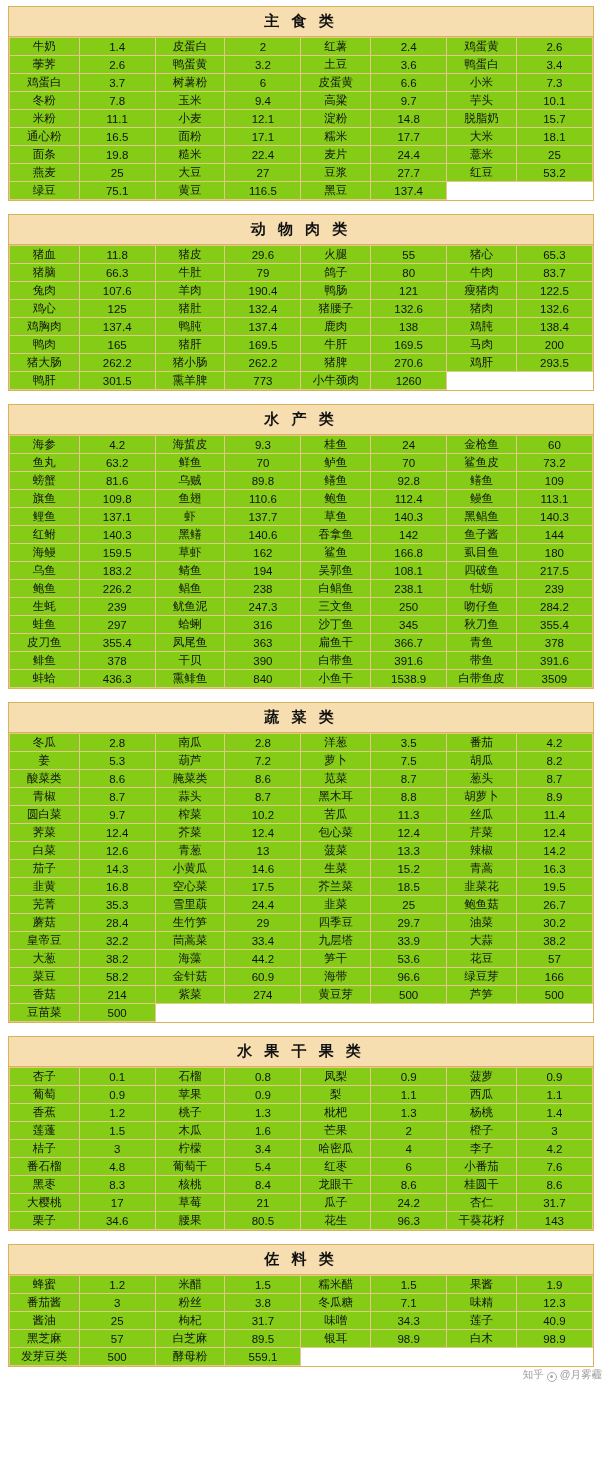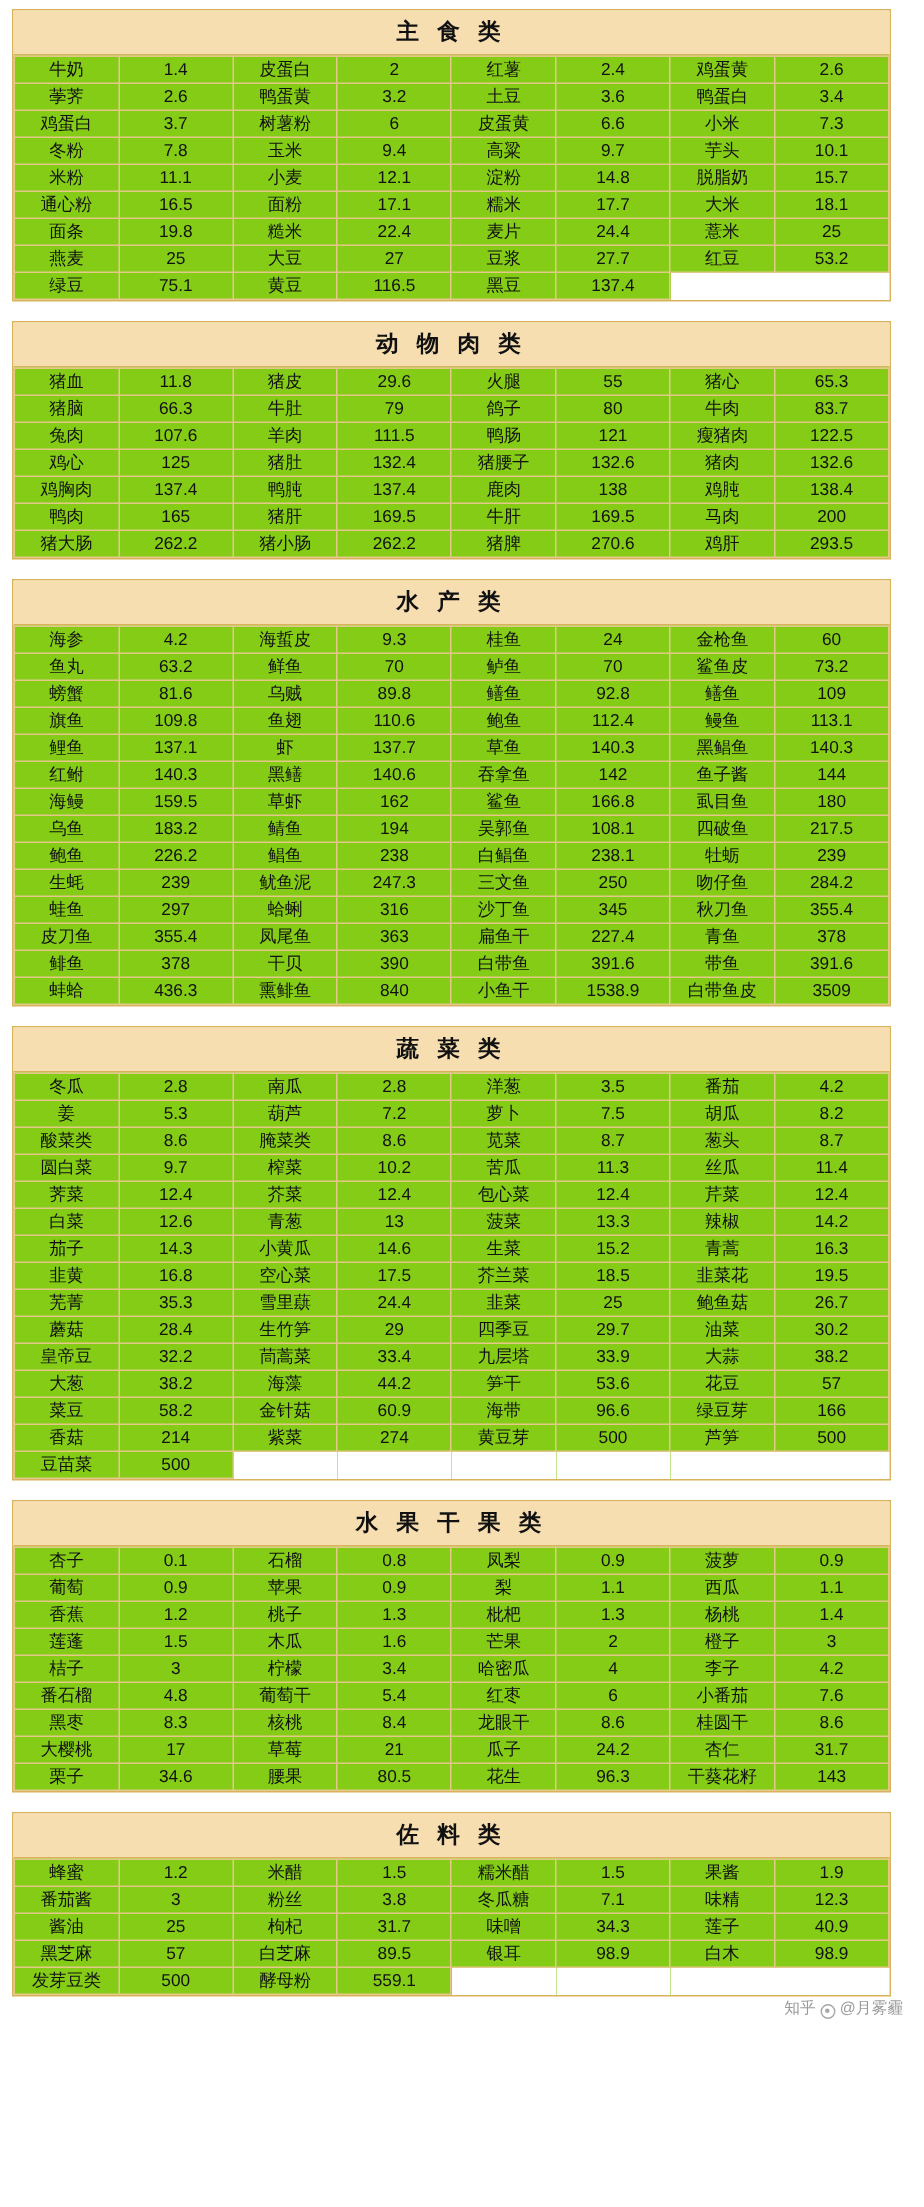--- a/index.html
+++ b/index.html
@@ -218,21 +218,21 @@
               <td class="val">79</td>
               <td class="name">鸽子</td>
               <td class="val">80</td>
               <td class="name">牛肉</td>
               <td class="val">83.7</td>
             </tr>
             <tr>
               <td class="name">兔肉</td>
               <td class="val">107.6</td>
               <td class="name">羊肉</td>
-              <td class="val">111.5</td>
+              <td class="val">190.4</td>
               <td class="name">鸭肠</td>
               <td class="val">121</td>
               <td class="name">瘦猪肉</td>
               <td class="val">122.5</td>
             </tr>
             <tr>
               <td class="name">鸡心</td>
               <td class="val">125</td>
               <td class="name">猪肚</td>
               <td class="val">132.4</td>
@@ -264,20 +264,30 @@
             <tr>
               <td class="name">猪大肠</td>
               <td class="val">262.2</td>
               <td class="name">猪小肠</td>
               <td class="val">262.2</td>
               <td class="name">猪脾</td>
               <td class="val">270.6</td>
               <td class="name">鸡肝</td>
               <td class="val">293.5</td>
             </tr>
+            <tr>
+              <td class="name">鸭肝</td>
+              <td class="val">301.5</td>
+              <td class="name">熏羊脾</td>
+              <td class="val">773</td>
+              <td class="name">小牛颈肉</td>
+              <td class="val">1260</td>
+              <td class="name empty"></td>
+              <td class="val empty"></td>
+            </tr>
           </tbody>
         </table>
       </div>
       <div class="section">
         <div class="section-title">水 产 类</div>
         <table class="grid">
           <tbody>
             <tr>
               <td class="name">海参</td>
               <td class="val">4.2</td>
@@ -387,21 +397,21 @@
               <td class="val">345</td>
               <td class="name">秋刀鱼</td>
               <td class="val">355.4</td>
             </tr>
             <tr>
               <td class="name">皮刀鱼</td>
               <td class="val">355.4</td>
               <td class="name">凤尾鱼</td>
               <td class="val">363</td>
               <td class="name">扁鱼干</td>
-              <td class="val">227.4</td>
+              <td class="val">366.7</td>
               <td class="name">青鱼</td>
               <td class="val">378</td>
             </tr>
             <tr>
               <td class="name">鲱鱼</td>
               <td class="val">378</td>
               <td class="name">干贝</td>
               <td class="val">390</td>
               <td class="name">白带鱼</td>
               <td class="val">391.6</td>
@@ -447,20 +457,30 @@
             </tr>
             <tr>
               <td class="name">酸菜类</td>
               <td class="val">8.6</td>
               <td class="name">腌菜类</td>
               <td class="val">8.6</td>
               <td class="name">苋菜</td>
               <td class="val">8.7</td>
               <td class="name">葱头</td>
               <td class="val">8.7</td>
+            </tr>
+            <tr>
+              <td class="name">青椒</td>
+              <td class="val">8.7</td>
+              <td class="name">蒜头</td>
+              <td class="val">8.7</td>
+              <td class="name">黑木耳</td>
+              <td class="val">8.8</td>
+              <td class="name">胡萝卜</td>
+              <td class="val">8.9</td>
             </tr>
             <tr>
               <td class="name">圆白菜</td>
               <td class="val">9.7</td>
               <td class="name">榨菜</td>
               <td class="val">10.2</td>
               <td class="name">苦瓜</td>
               <td class="val">11.3</td>
               <td class="name">丝瓜</td>
               <td class="val">11.4</td>

